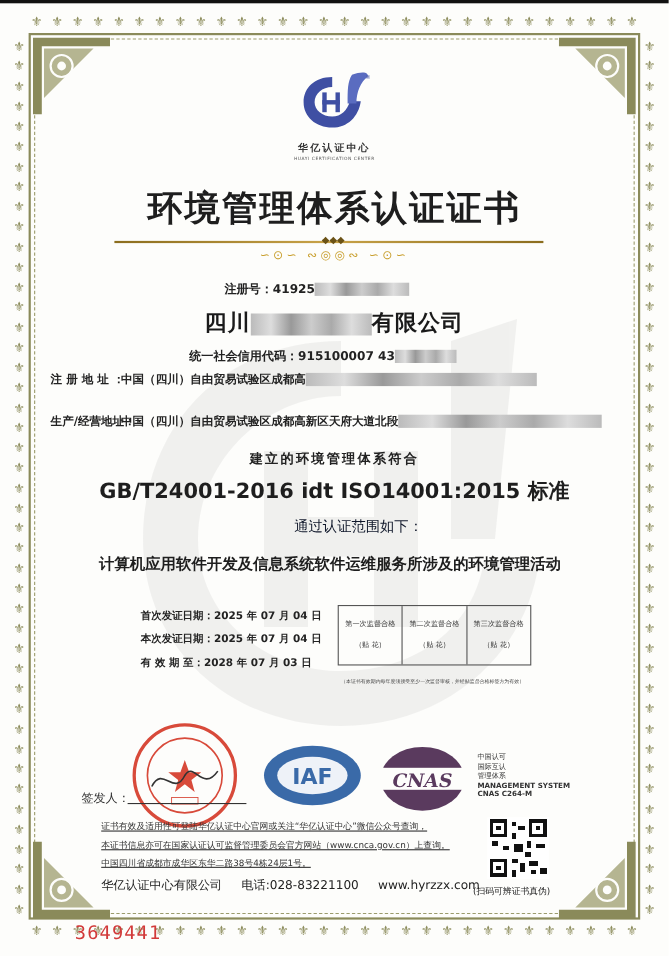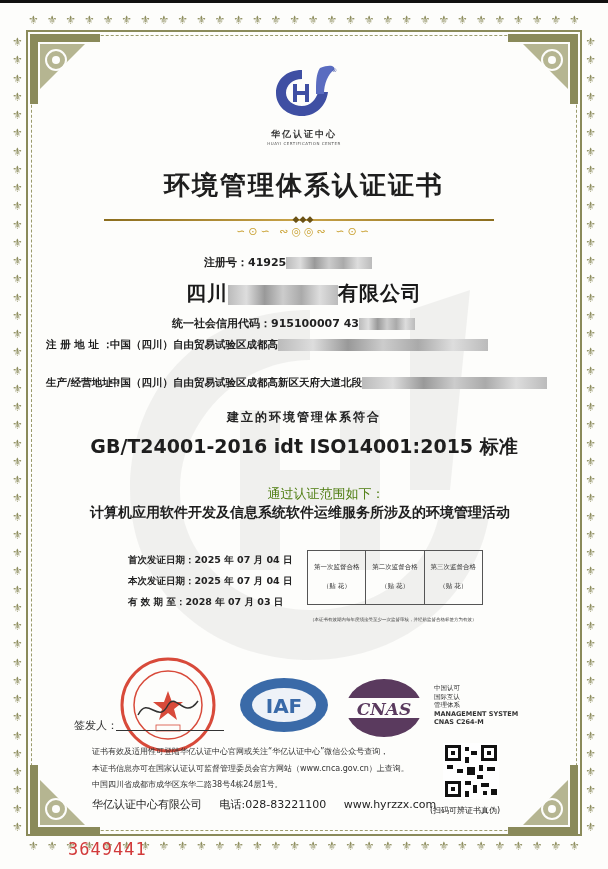--- a/index.html
+++ b/index.html
@@ -27,59 +27,59 @@
   .c-br { right: 30px; bottom: 34px; transform: scale(-1,-1); }
 
   
   .watermark { position: absolute; left: 110px; top: 290px; width: 400px; height: 380px; opacity: 0.07; }
 
   
   .logo { position: absolute; left: 272px; top: 64px; width: 66px; height: 54px; }
   .logo-cn { position: absolute; left: 0; width: 608px; top: 128px; text-align: center; font-size: 9px; font-weight: bold; letter-spacing: 2px; color: #333; }
   .logo-en { position: absolute; left: 0; width: 608px; top: 141px; text-align: center; font-size: 4px; letter-spacing: 0.5px; color: #555; }
 
-  .title { position: absolute; left: 0; width: 608px; top: 168px; text-align: center; font-size: 26px; font-weight: bold; letter-spacing: 2px; color: #1e1e1e; }
+  .title { position: absolute; left: 0; width: 608px; top: 168px; text-align: center; font-size: 32px; font-weight: bold; letter-spacing: 2px; color: #1e1e1e; }
   .rule { position: absolute; left: 104px; width: 390px; top: 219px; height: 2px; background: linear-gradient(90deg,#8b6d1e,#c9a348,#8b6d1e); }
   .rule-gem { position: absolute; left: 288px; top: 214px; width: 30px; height: 10px; color: #6b5215; font-size: 9px; text-align: center; line-height: 10px; }
   .flourish { position: absolute; left: 0; width: 608px; top: 225px; text-align: center; font-size: 11px; color: #c9a030; letter-spacing: 3px; }
 
   .reg-no { position: absolute; left: 204px; top: 255px; font-size: 11px; font-weight: bold; color: #222; }
   .company { position: absolute; left: 0; width: 608px; top: 280px; text-align: center; font-size: 20px; font-weight: bold; color: #1a1a1a; letter-spacing: 1px; }
   .credit { position: absolute; left: 172px; top: 316px; font-size: 11px; font-weight: bold; color: #222; }
   .blur { display: inline-block; vertical-align: middle; background: linear-gradient(90deg,#bbb,#ddd,#999,#ccc,#aaa,#ddd,#bbb); }
 
   .addr { position: absolute; left: 46px; font-size: 10.5px; font-weight: bold; color: #222; white-space: nowrap; }
   .addr-label { display: inline-block; width: 64px; }
   .addr1 { top: 338px; }
   .addr2 { top: 357px; }
   .addr3 { top: 376px; }
 
   .conform { position: absolute; left: 0; width: 608px; top: 409px; text-align: center; font-size: 12px; font-weight: bold; letter-spacing: 2px; color: #222; }
   .standard { position: absolute; left: 0; width: 608px; top: 434px; text-align: center; font-size: 19px; font-weight: bold; color: #1e1e1e; }
-  .scope-intro { position: absolute; left: 0; width: 608px; top: 485px; text-align: center; font-size: 13px; color: #4d7c0f; padding-left: 44px; }
+  .scope-intro { position: absolute; left: 0; width: 608px; top: 470px; text-align: center; font-size: 13px; color: #0f172a; padding-left: 44px; }
   .scope { position: absolute; left: 0; width: 568px; top: 504px; text-align: center; font-size: 14px; font-weight: bold; color: #1e1e1e; padding-left: 32px; }
 
   .date-row { position: absolute; left: 128px; font-size: 9.5px; font-weight: bold; color: #222; }
   .d1 { top: 554px; } .d2 { top: 575px; } .d3 { top: 596px; }
 
   .audit-table { position: absolute; left: 307px; top: 550px; width: 176px; height: 55px; border: 1px solid #555; display: flex; }
   .audit-cell { flex: 1; border-right: 1px solid #555; text-align: center; font-size: 6.5px; color: #333; padding-top: 12px; }
   .audit-cell:last-child { border-right: none; }
   .audit-cell .sticker { margin-top: 10px; display: block; }
   .audit-note { position: absolute; left: 310px; top: 617px; font-size: 4.5px; color: #444; }
 
   .signer { position: absolute; left: 74px; top: 718px; font-size: 11px; color: #333; }
   .sign-line { position: absolute; left: 116px; top: 730px; width: 108px; height: 1px; background: #333; }
   .seal { position: absolute; left: 118px; top: 655px; width: 100px; height: 100px; }
   .iaf { position: absolute; left: 238px; top: 676px; width: 92px; height: 58px; }
   .cnas { position: absolute; left: 343px; top: 676px; width: 82px; height: 64px; }
   .cnas-text { position: absolute; left: 434px; top: 684px; font-size: 6.5px; color: #333; line-height: 8.5px; }
   .cnas-text .en { font-weight: bold; }
 
-  .footer-line { position: absolute; left: 92px; font-size: 8px; color: #333; white-space: nowrap; }
+  .footer-line { position: absolute; left: 92px; font-size: 8px; color: #333; white-space: nowrap; text-decoration: underline; }
   .f1 { top: 746px; } .f2 { top: 763px; } .f3 { top: 779px; }
   .footer-main { position: absolute; left: 92px; top: 797px; font-size: 11px; color: #222; white-space: nowrap; }
   .footer-main span { margin-right: 14px; }
 
   .qr { position: absolute; left: 443px; top: 743px; width: 56px; height: 56px; }
   .qr-caption { position: absolute; left: 430px; top: 805px; font-size: 8px; color: #222; }
 
   .serial { position: absolute; left: 68px; top: 839px; font-size: 17px; color: #d23a3a; letter-spacing: 1px; font-family: "DejaVu Sans Mono", monospace; }
 </style>
 </head>

